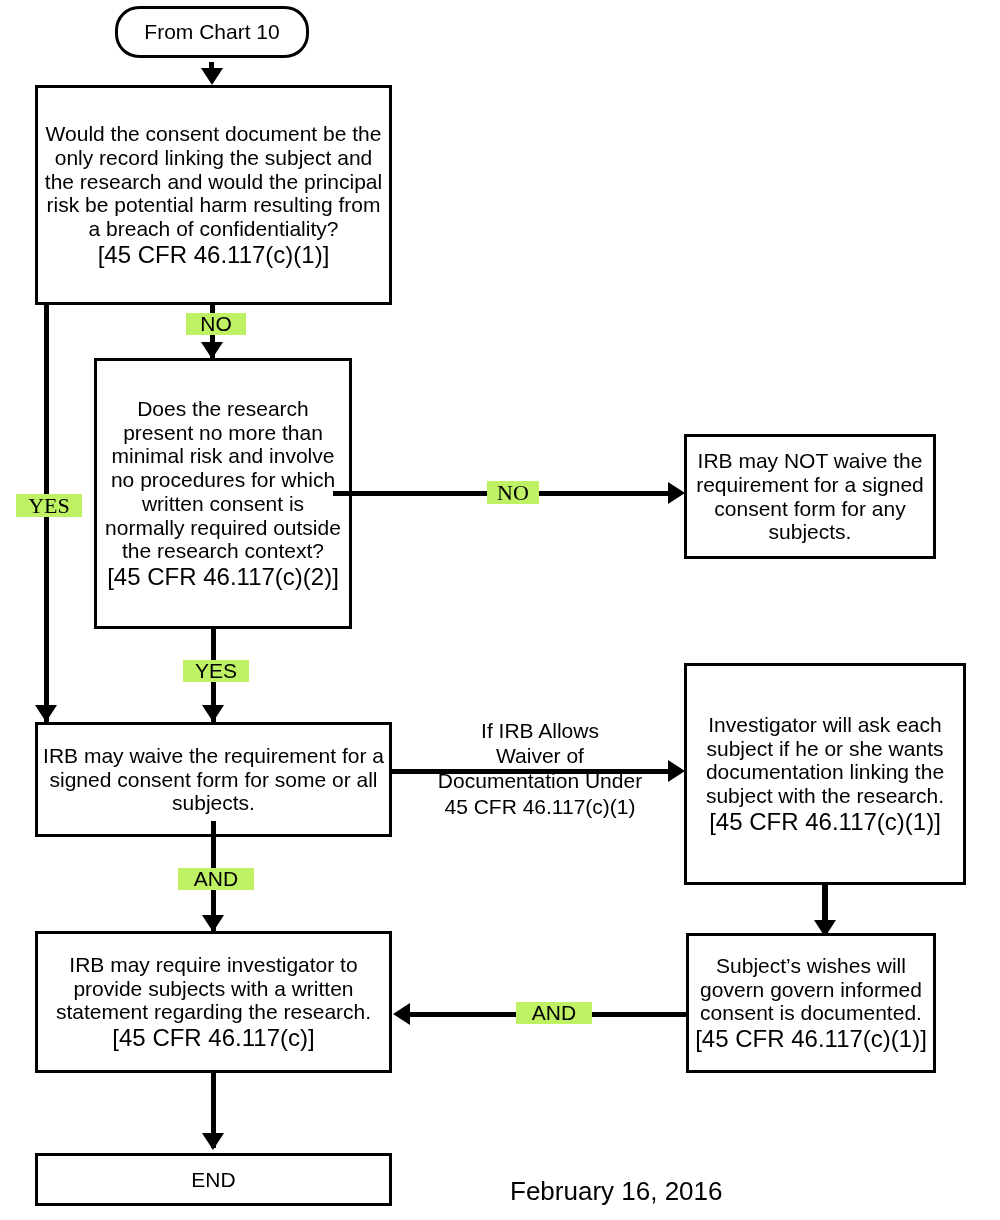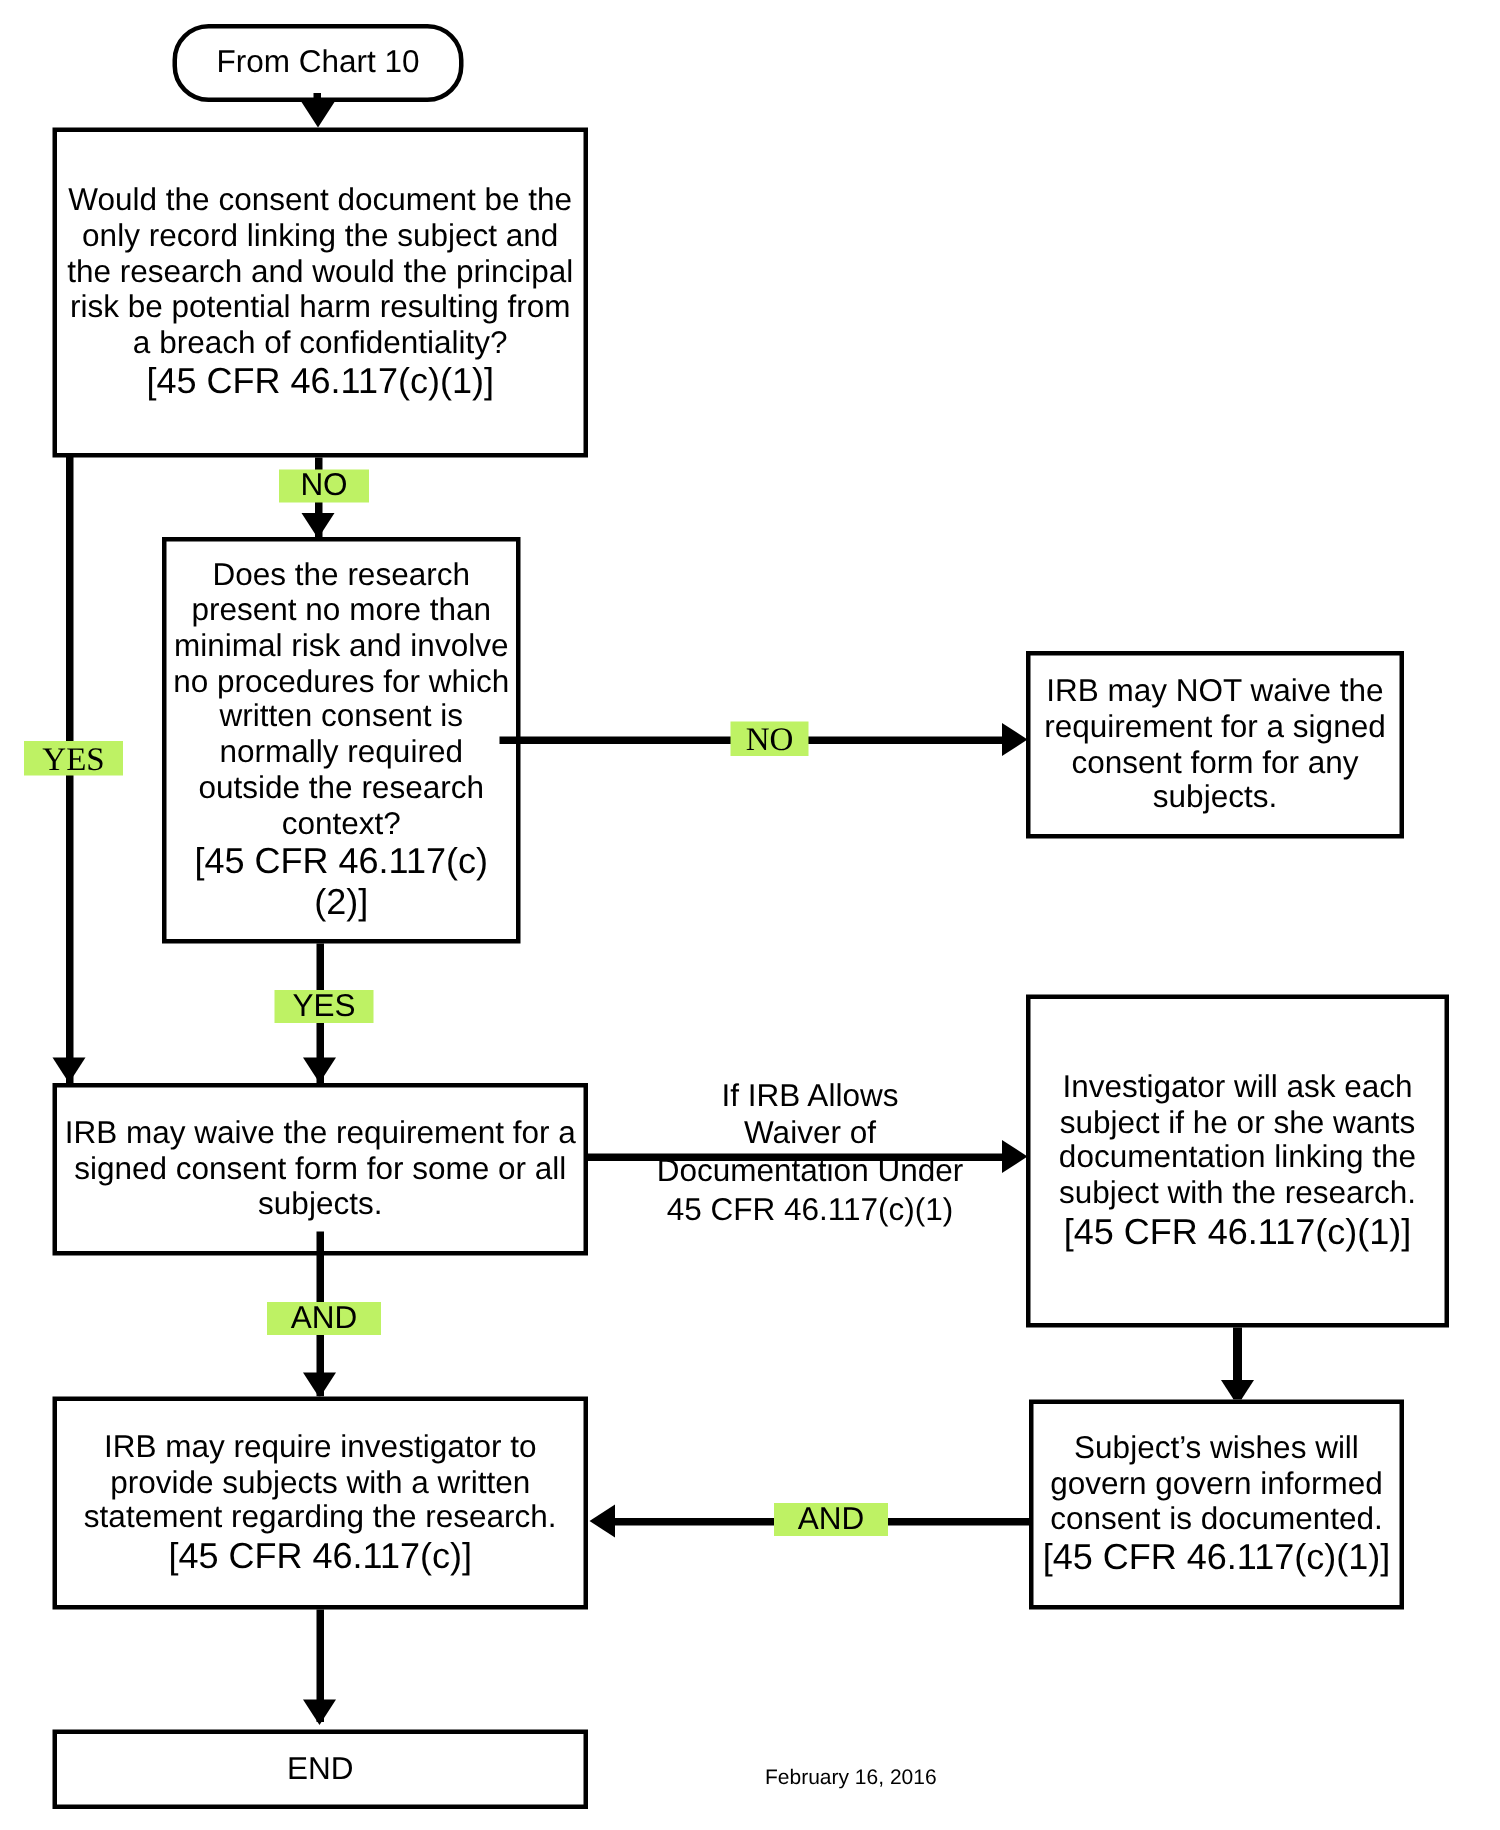--- a/index.html
+++ b/index.html
@@ -90,51 +90,51 @@
   }
   .side-note {
     position: absolute;
     font-size: 21px;
     text-align: center;
     line-height: 1.2;
     white-space: pre-line;
   }
   .date-stamp {
     position: absolute;
-    font-size: 14px;
+    font-size: 26px;
     white-space: nowrap;
     text-align: right;
   }
 </style>
 </head>
 <body>
 
 <div id="chart">
 
-  <div class="node single" style="left:115px; top:16px; width:194px; height:52px;border-radius:24px;">
+  <div class="node single" style="left:115px; top:6px; width:194px; height:52px;border-radius:24px;">
     <div class="body">From Chart 10</div>
   </div>
 
   <div class="vline" style="left:209px; top:62px; width:5px; height:10px;"></div>
   <div class="arrow-down" style="left:201px; top:68px;"></div>
 
   <div class="node" style="left:35px; top:85px; width:357px; height:220px;">
     <div class="body">Would the consent document be the only record linking the subject and the research and would the principal risk be potential harm resulting from a breach of confidentiality?</div>
     <div class="cite">[45 CFR 46.117(c)(1)]</div>
   </div>
 
   <div class="vline" style="left:210px; top:305px; width:5px; height:55px;"></div>
   <div class="edge-label" style="left:186px; top:313px; width:54px;">NO</div>
   <div class="arrow-down" style="left:201px; top:342px;"></div>
 
   <div class="vline" style="left:44px; top:302px; width:5px; height:425px;"></div>
   <div class="edge-label serif" style="left:16px; top:494px; width:60px;">YES</div>
   <div class="arrow-down" style="left:35px; top:705px;"></div>
 
-  <div class="node" style="left:108px; top:358px; width:239px; height:271px;">
+  <div class="node" style="left:94px; top:358px; width:258px; height:271px;">
     <div class="body">Does the research present no more than minimal risk and involve no procedures for which written consent is normally required outside the research context?</div>
     <div class="cite">[45 CFR 46.117(c)(2)]</div>
   </div>
 
   <div class="hline" style="left:333px; top:491px; width:342px; height:5px;"></div>
   <div class="edge-label serif" style="left:487px; top:481px; width:46px;">NO</div>
   <div class="arrow-right" style="left:668px; top:482px;"></div>
 
   <div class="node" style="left:684px; top:434px; width:252px; height:125px;">
     <div class="body">IRB may NOT waive the requirement for a signed consent form for any subjects.</div>

